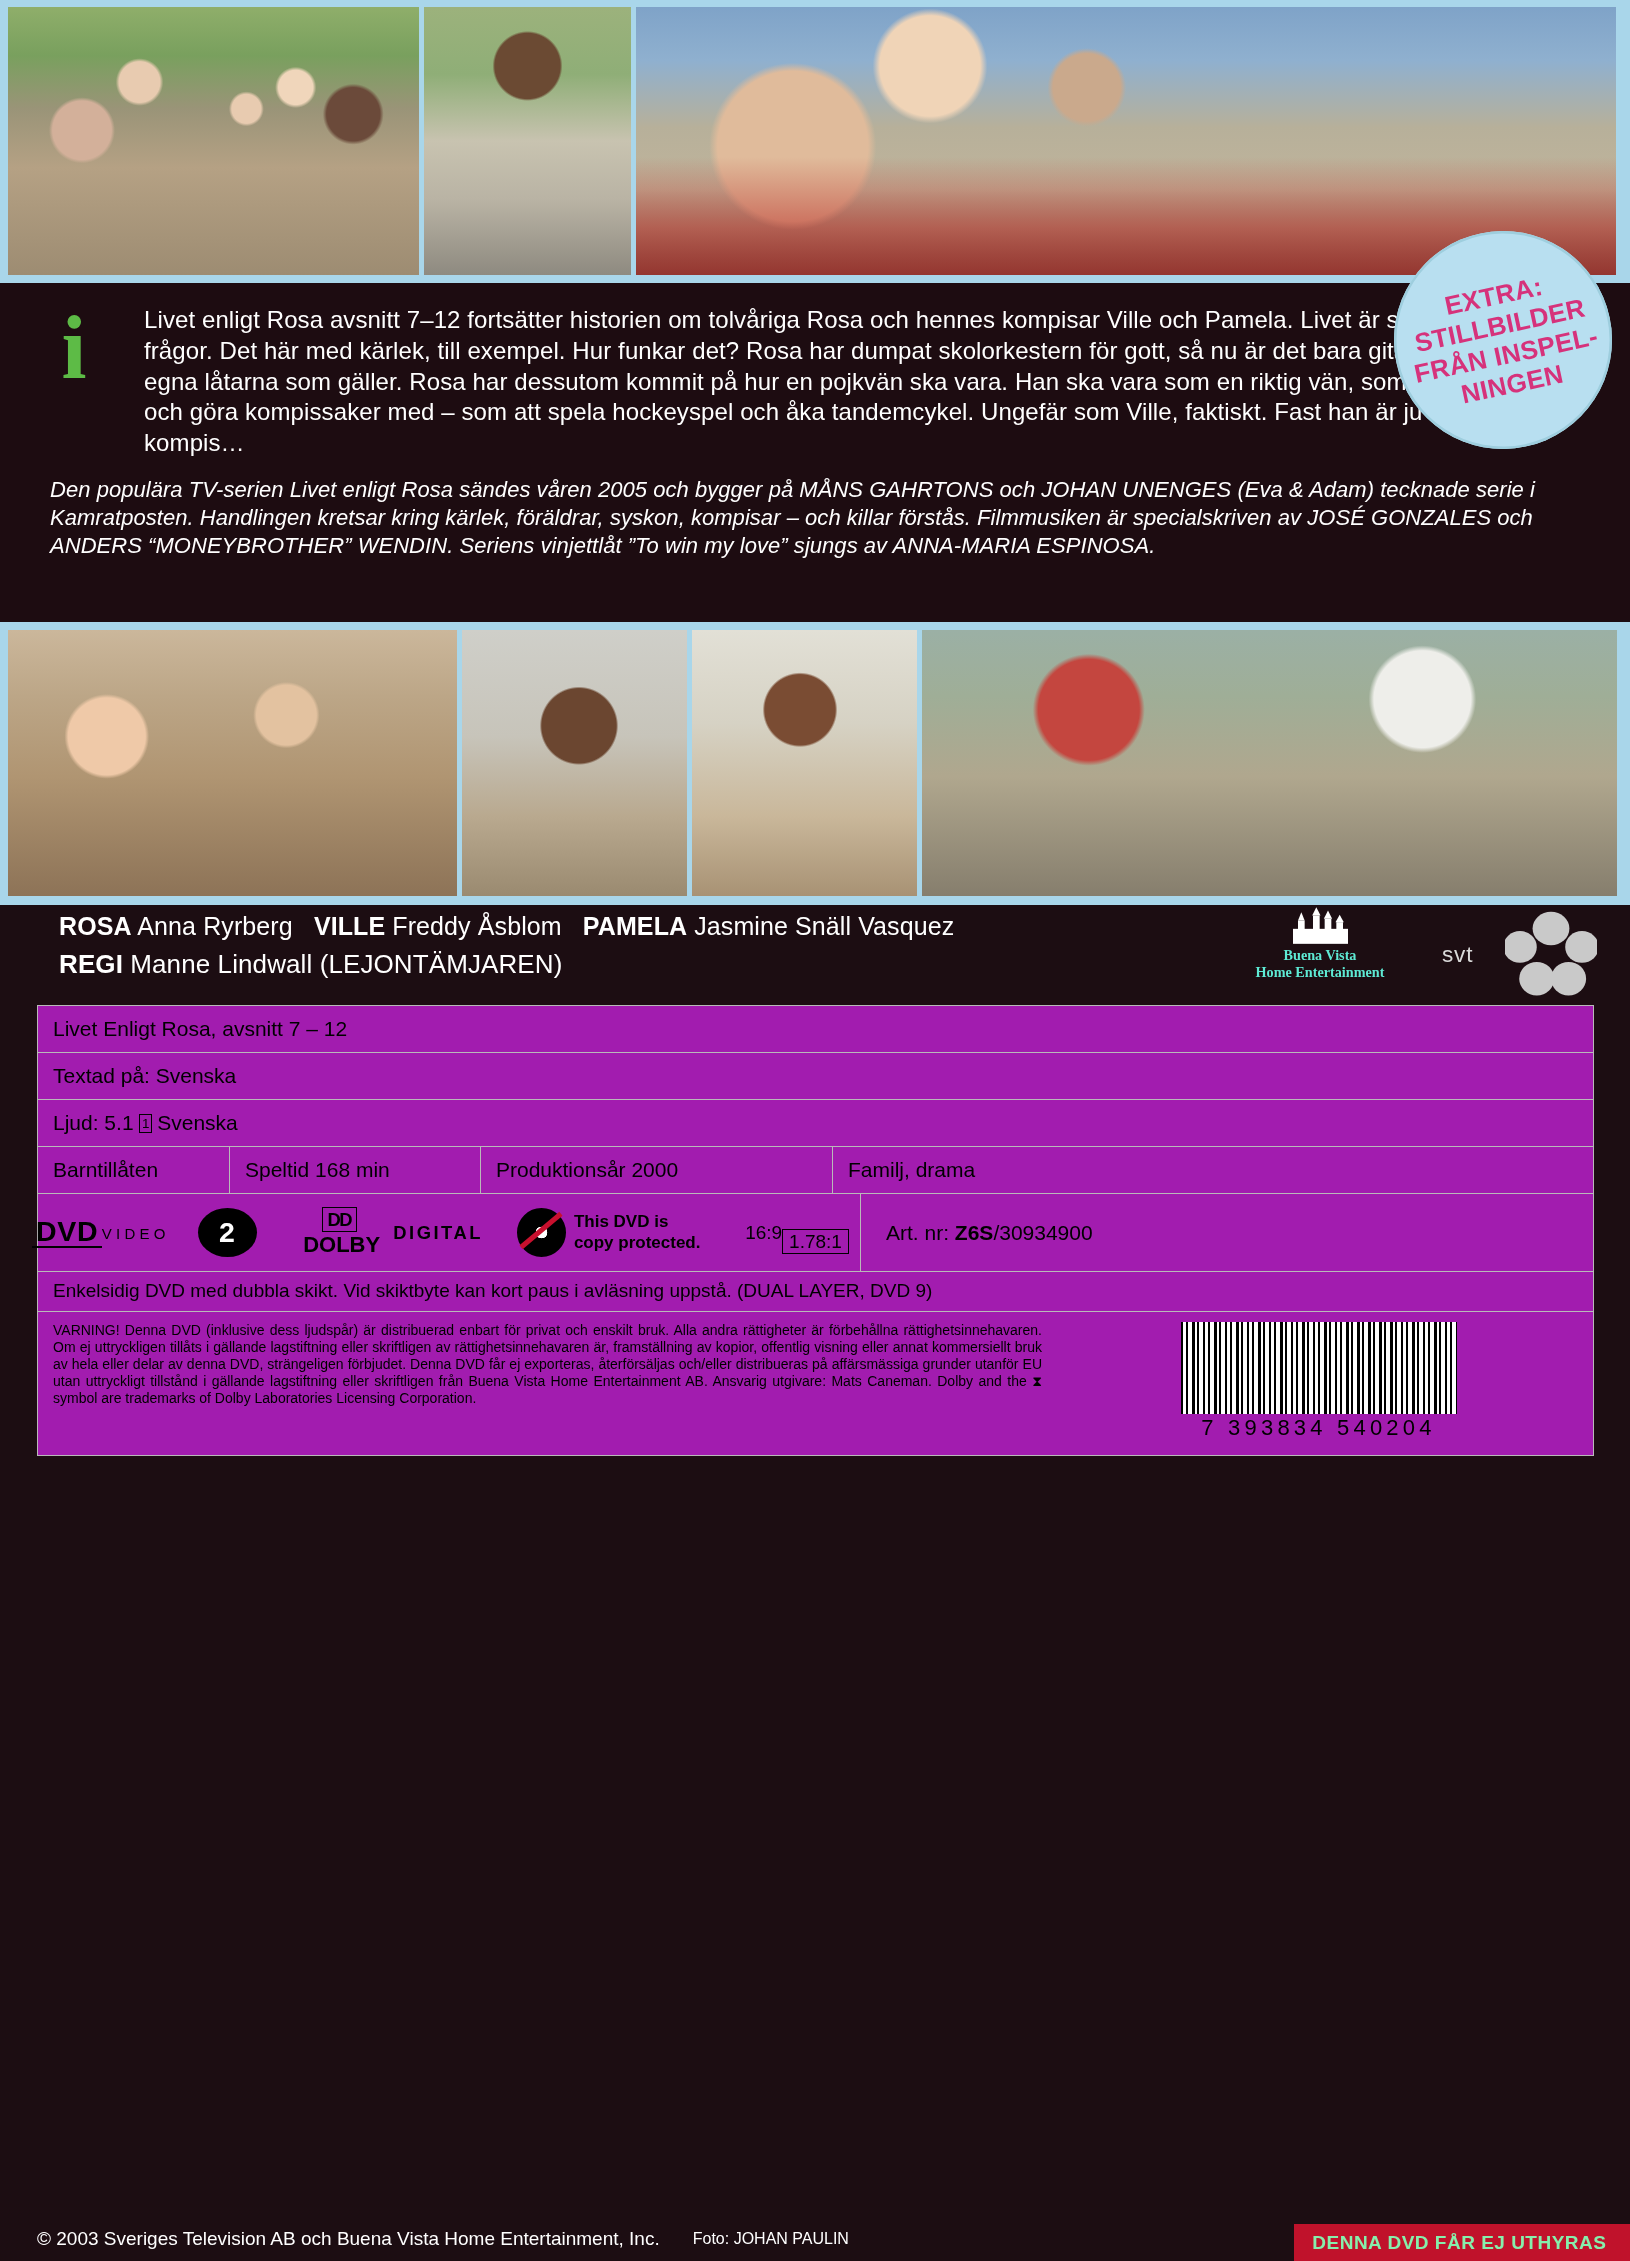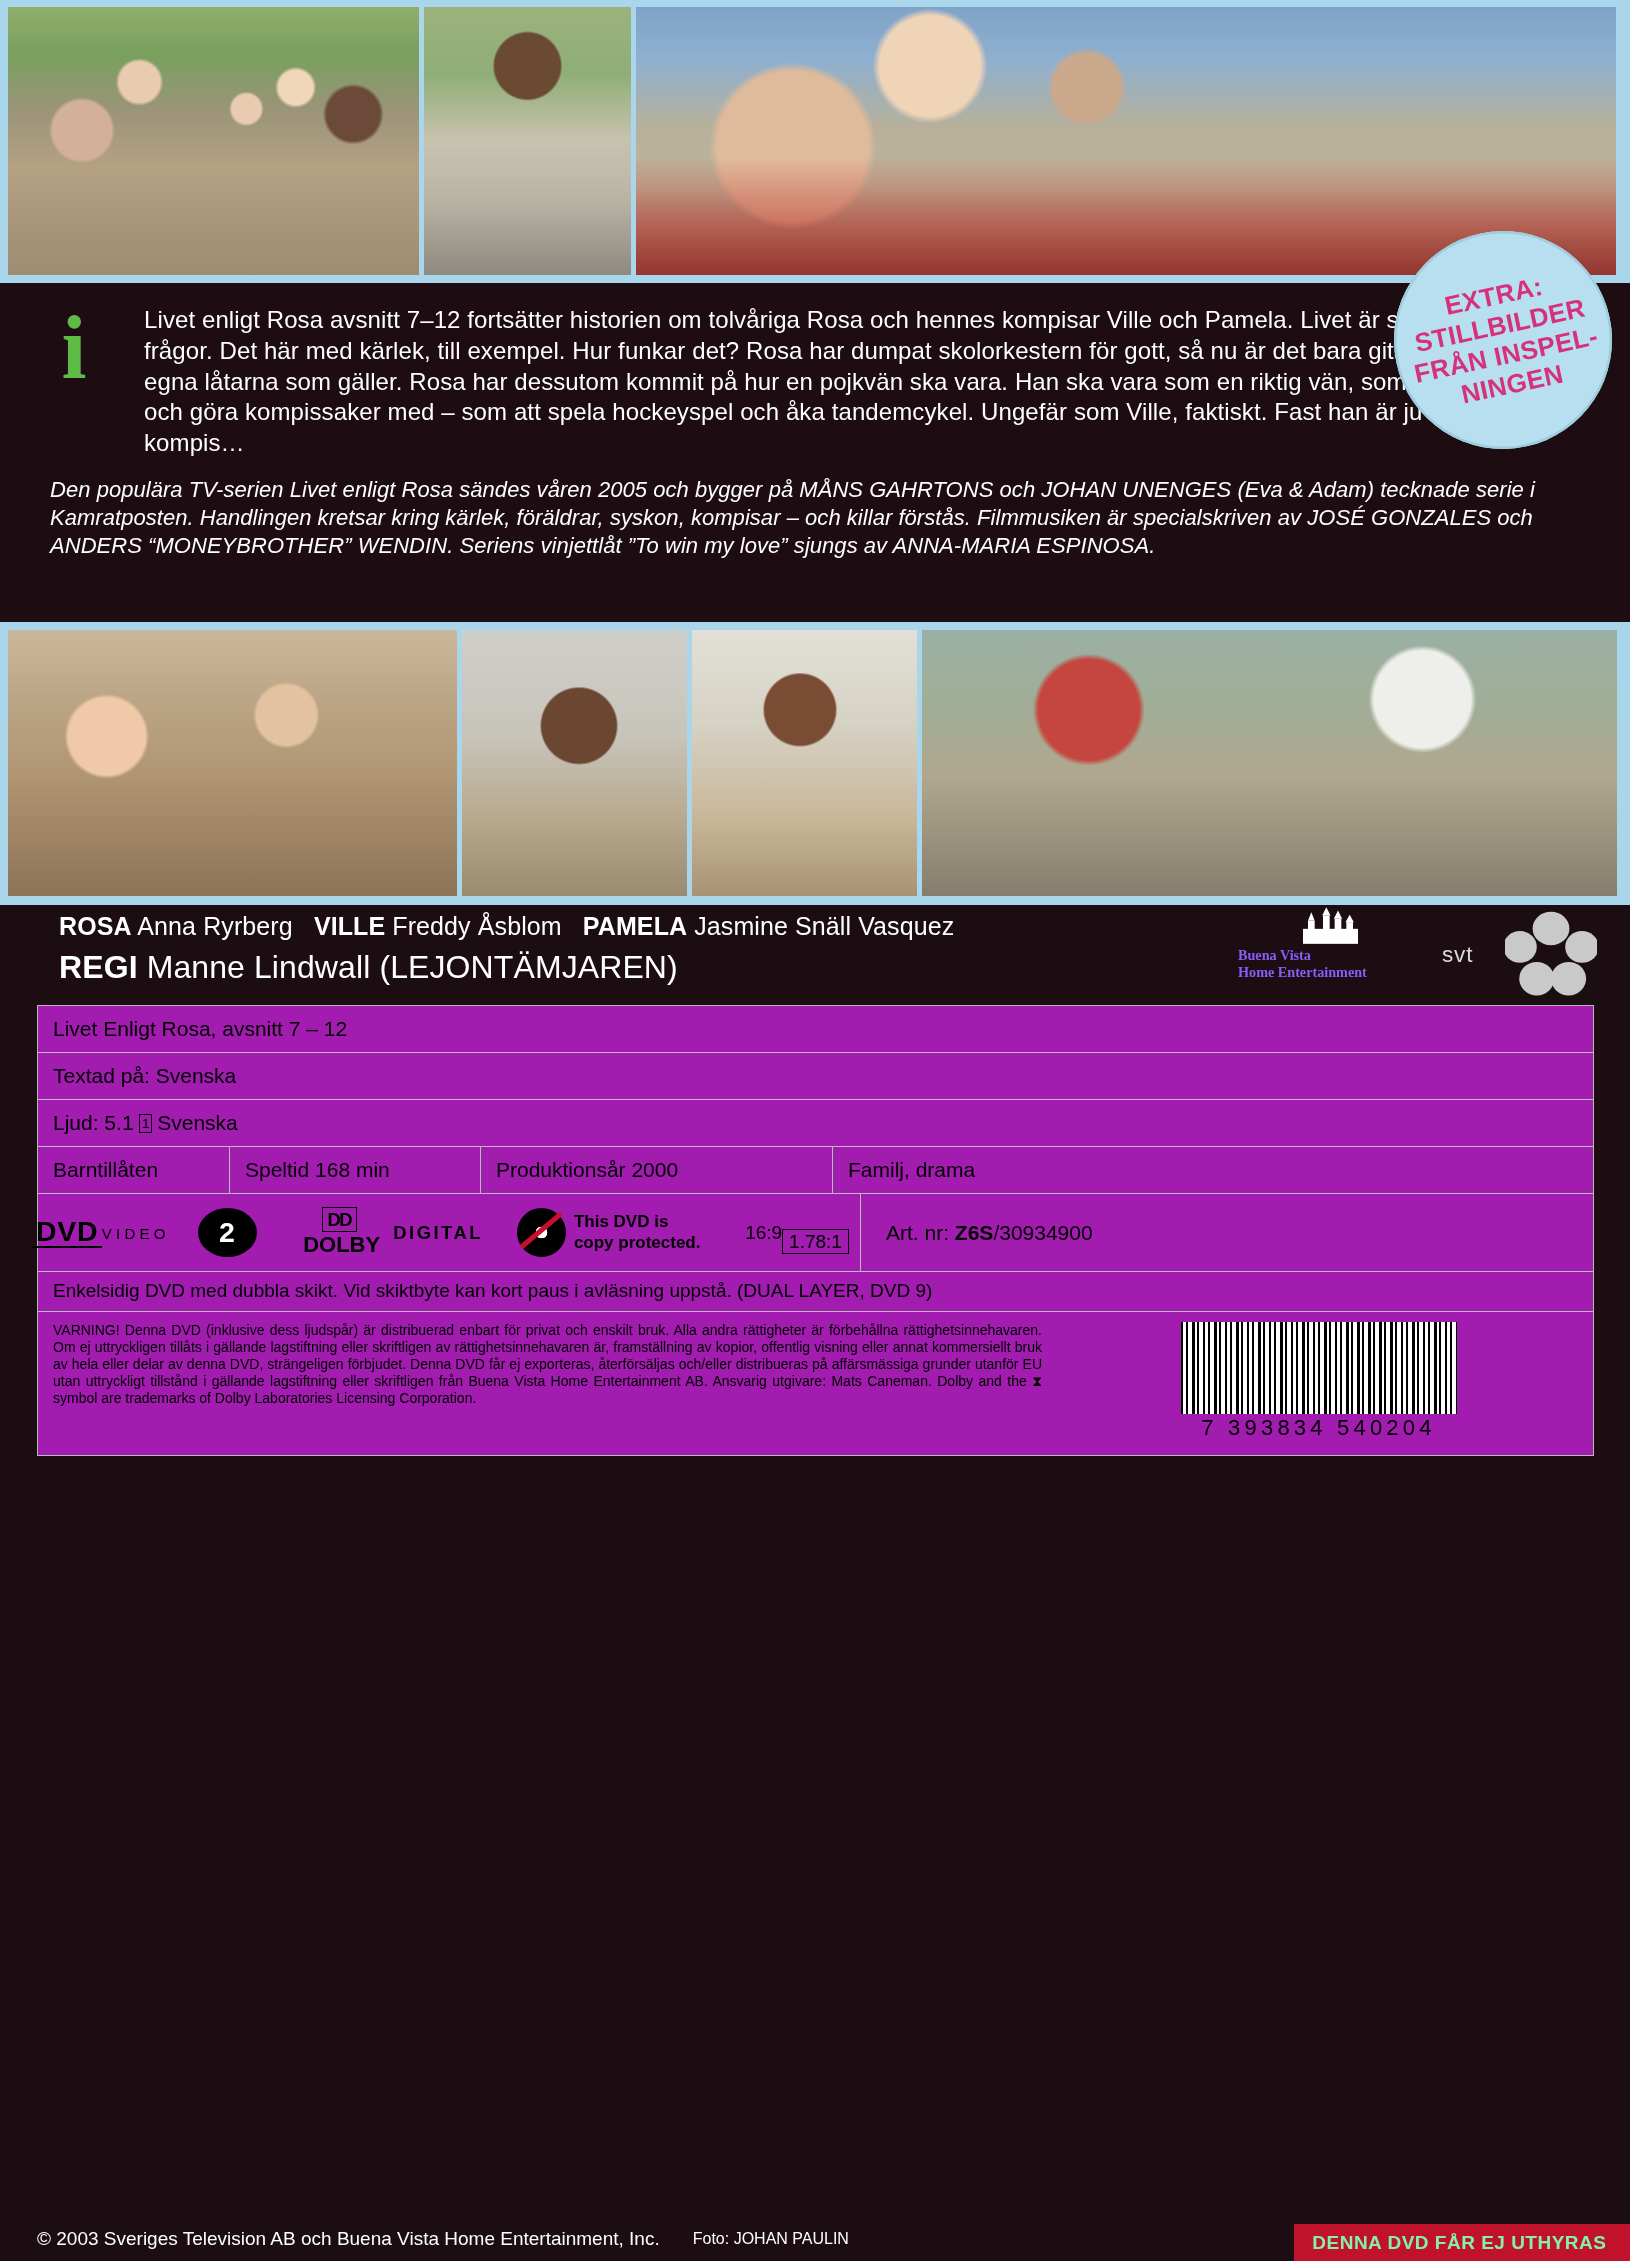--- a/index.html
+++ b/index.html
@@ -165,30 +165,30 @@
     left: 0; top: 905px;
     width: 1630px; height: 99px;
     color: #ffffff;
   }
   .cast-line1 {
     position: absolute; left: 59px; top: 6.7px;
     font-size: 25px; letter-spacing: 0.1px;
   }
   .cast-line2 {
     position: absolute; left: 59px; top: 44px;
-    font-size: 32px; letter-spacing: 0.1px; text-align: right;
+    font-size: 26px; letter-spacing: 0.1px; text-align: right;
   }
   .cast-line1 b, .cast-line2 b { font-weight: bold; }
 
   .bv-logo {
     position: absolute;
-    right: 208px; top: 1.7px;
+    right: 218px; top: 1.7px;
     width: 184px;
-    text-align: left;
-    color: #8b5cf6;
+    text-align: center;
+    color: #5eead4;
   }
   .bv-castle {
     width: 67px; height: 39px;
     margin: 0 auto 1.7px auto;
     position: relative;
   }
   .bv-castle svg { display: block; margin: 0 auto; }
   .bv-text {
     font-size: 14.2px;
     font-weight: bold;

